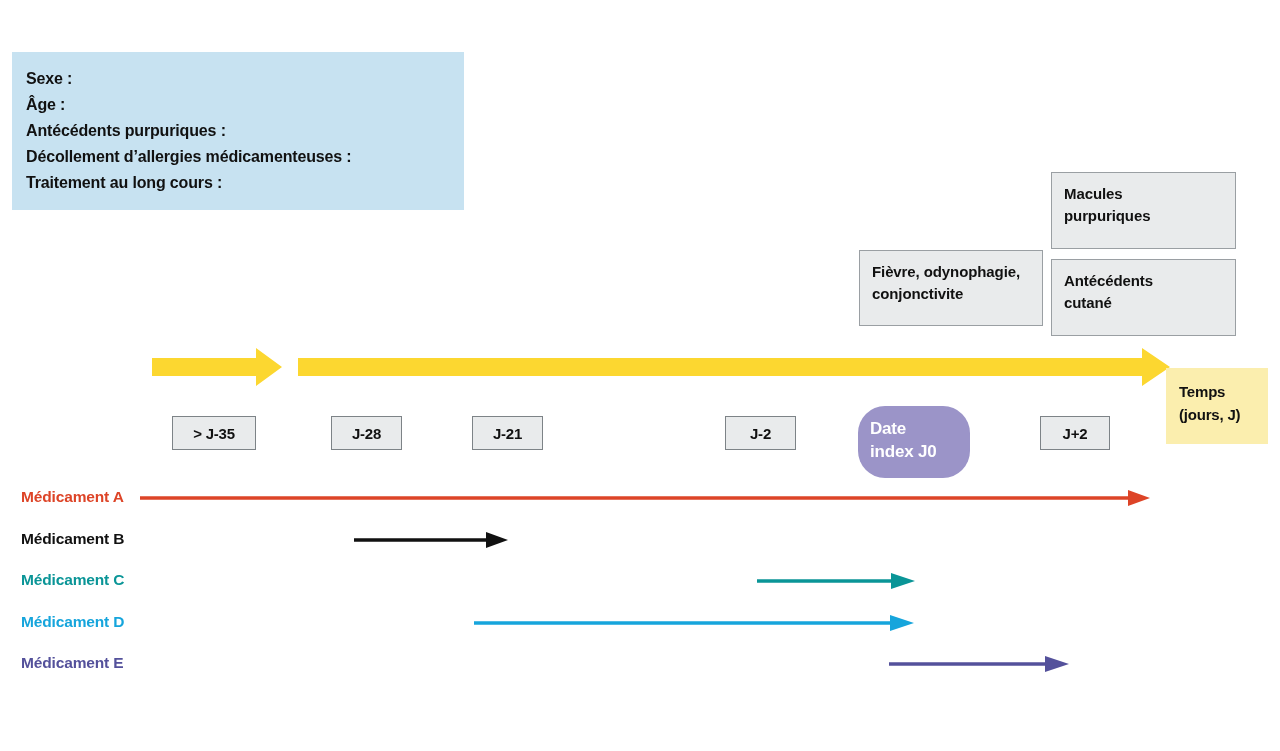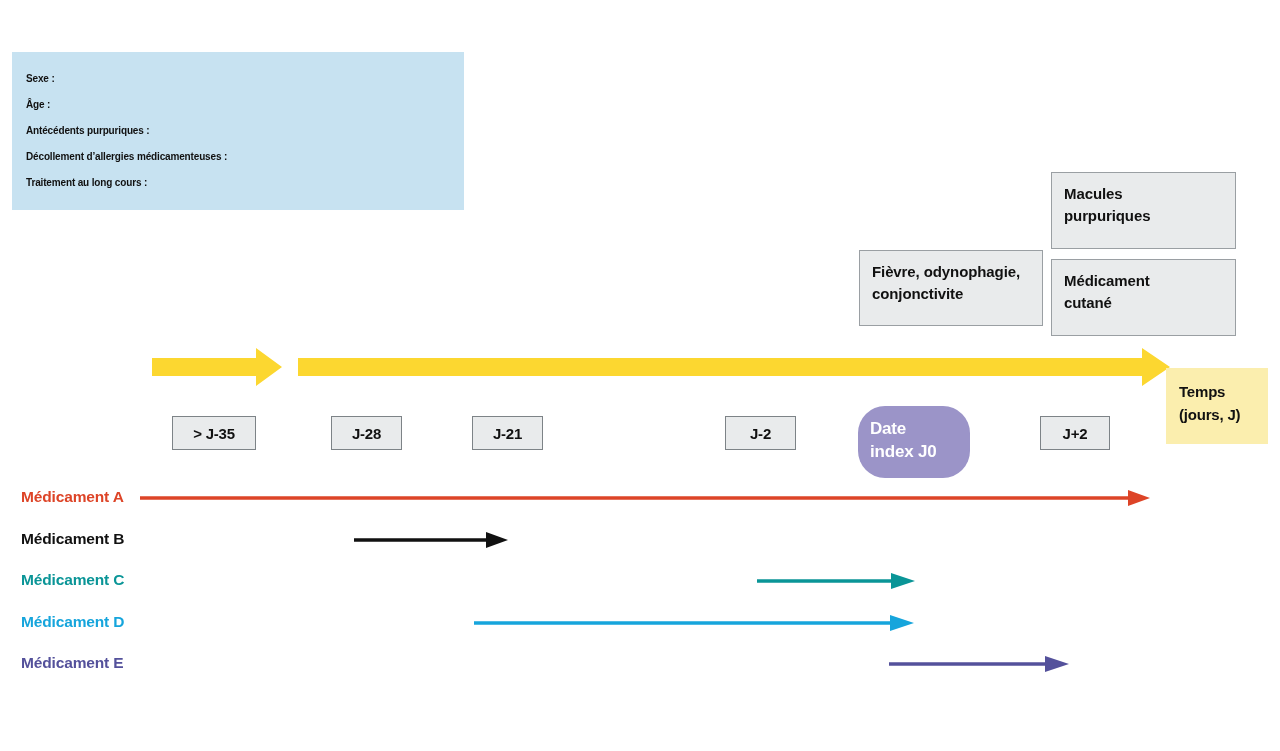--- a/index.html
+++ b/index.html
@@ -25,21 +25,21 @@
     position: absolute;
     left: 12px;
     top: 52px;
     width: 452px;
     height: 158px;
     background: #c7e2f1;
     box-sizing: border-box;
     padding: 14px 0 0 14px;
   }
   .patient-line {
-    font-size: 10px;
+    font-size: 16px;
     font-weight: bold;
     color: #111111;
     line-height: 26px;
     letter-spacing: -0.15px;
     white-space: nowrap;
   }
 
   
   .symptom-box {
     position: absolute;
@@ -156,21 +156,21 @@
     <div class="symptom-text">Fièvre, odynophagie,</div>
     <div class="symptom-text">conjonctivite</div>
   </div>
 
   <div class="symptom-box" id="sym-macules">
     <div class="symptom-text">Macules</div>
     <div class="symptom-text">purpuriques</div>
   </div>
 
   <div class="symptom-box" id="sym-decollement">
-    <div class="symptom-text">Médicament</div>
+    <div class="symptom-text">Antécédents</div>
     <div class="symptom-text">cutané</div>
   </div>
 
   <svg class="tl-arrow" style="left:148px; top:344px;" width="140" height="46" viewBox="0 0 140 46">
     <polygon points="4,14 108,14 108,4 134,23 108,42 108,32 4,32" fill="#fcd730"></polygon>
   </svg>
 
   <svg class="tl-arrow" style="left:298px; top:344px;" width="876" height="46" viewBox="0 0 876 46">
     <polygon points="0,14 844,14 844,4 872,23 844,42 844,32 0,32" fill="#fcd730"></polygon>
   </svg>

